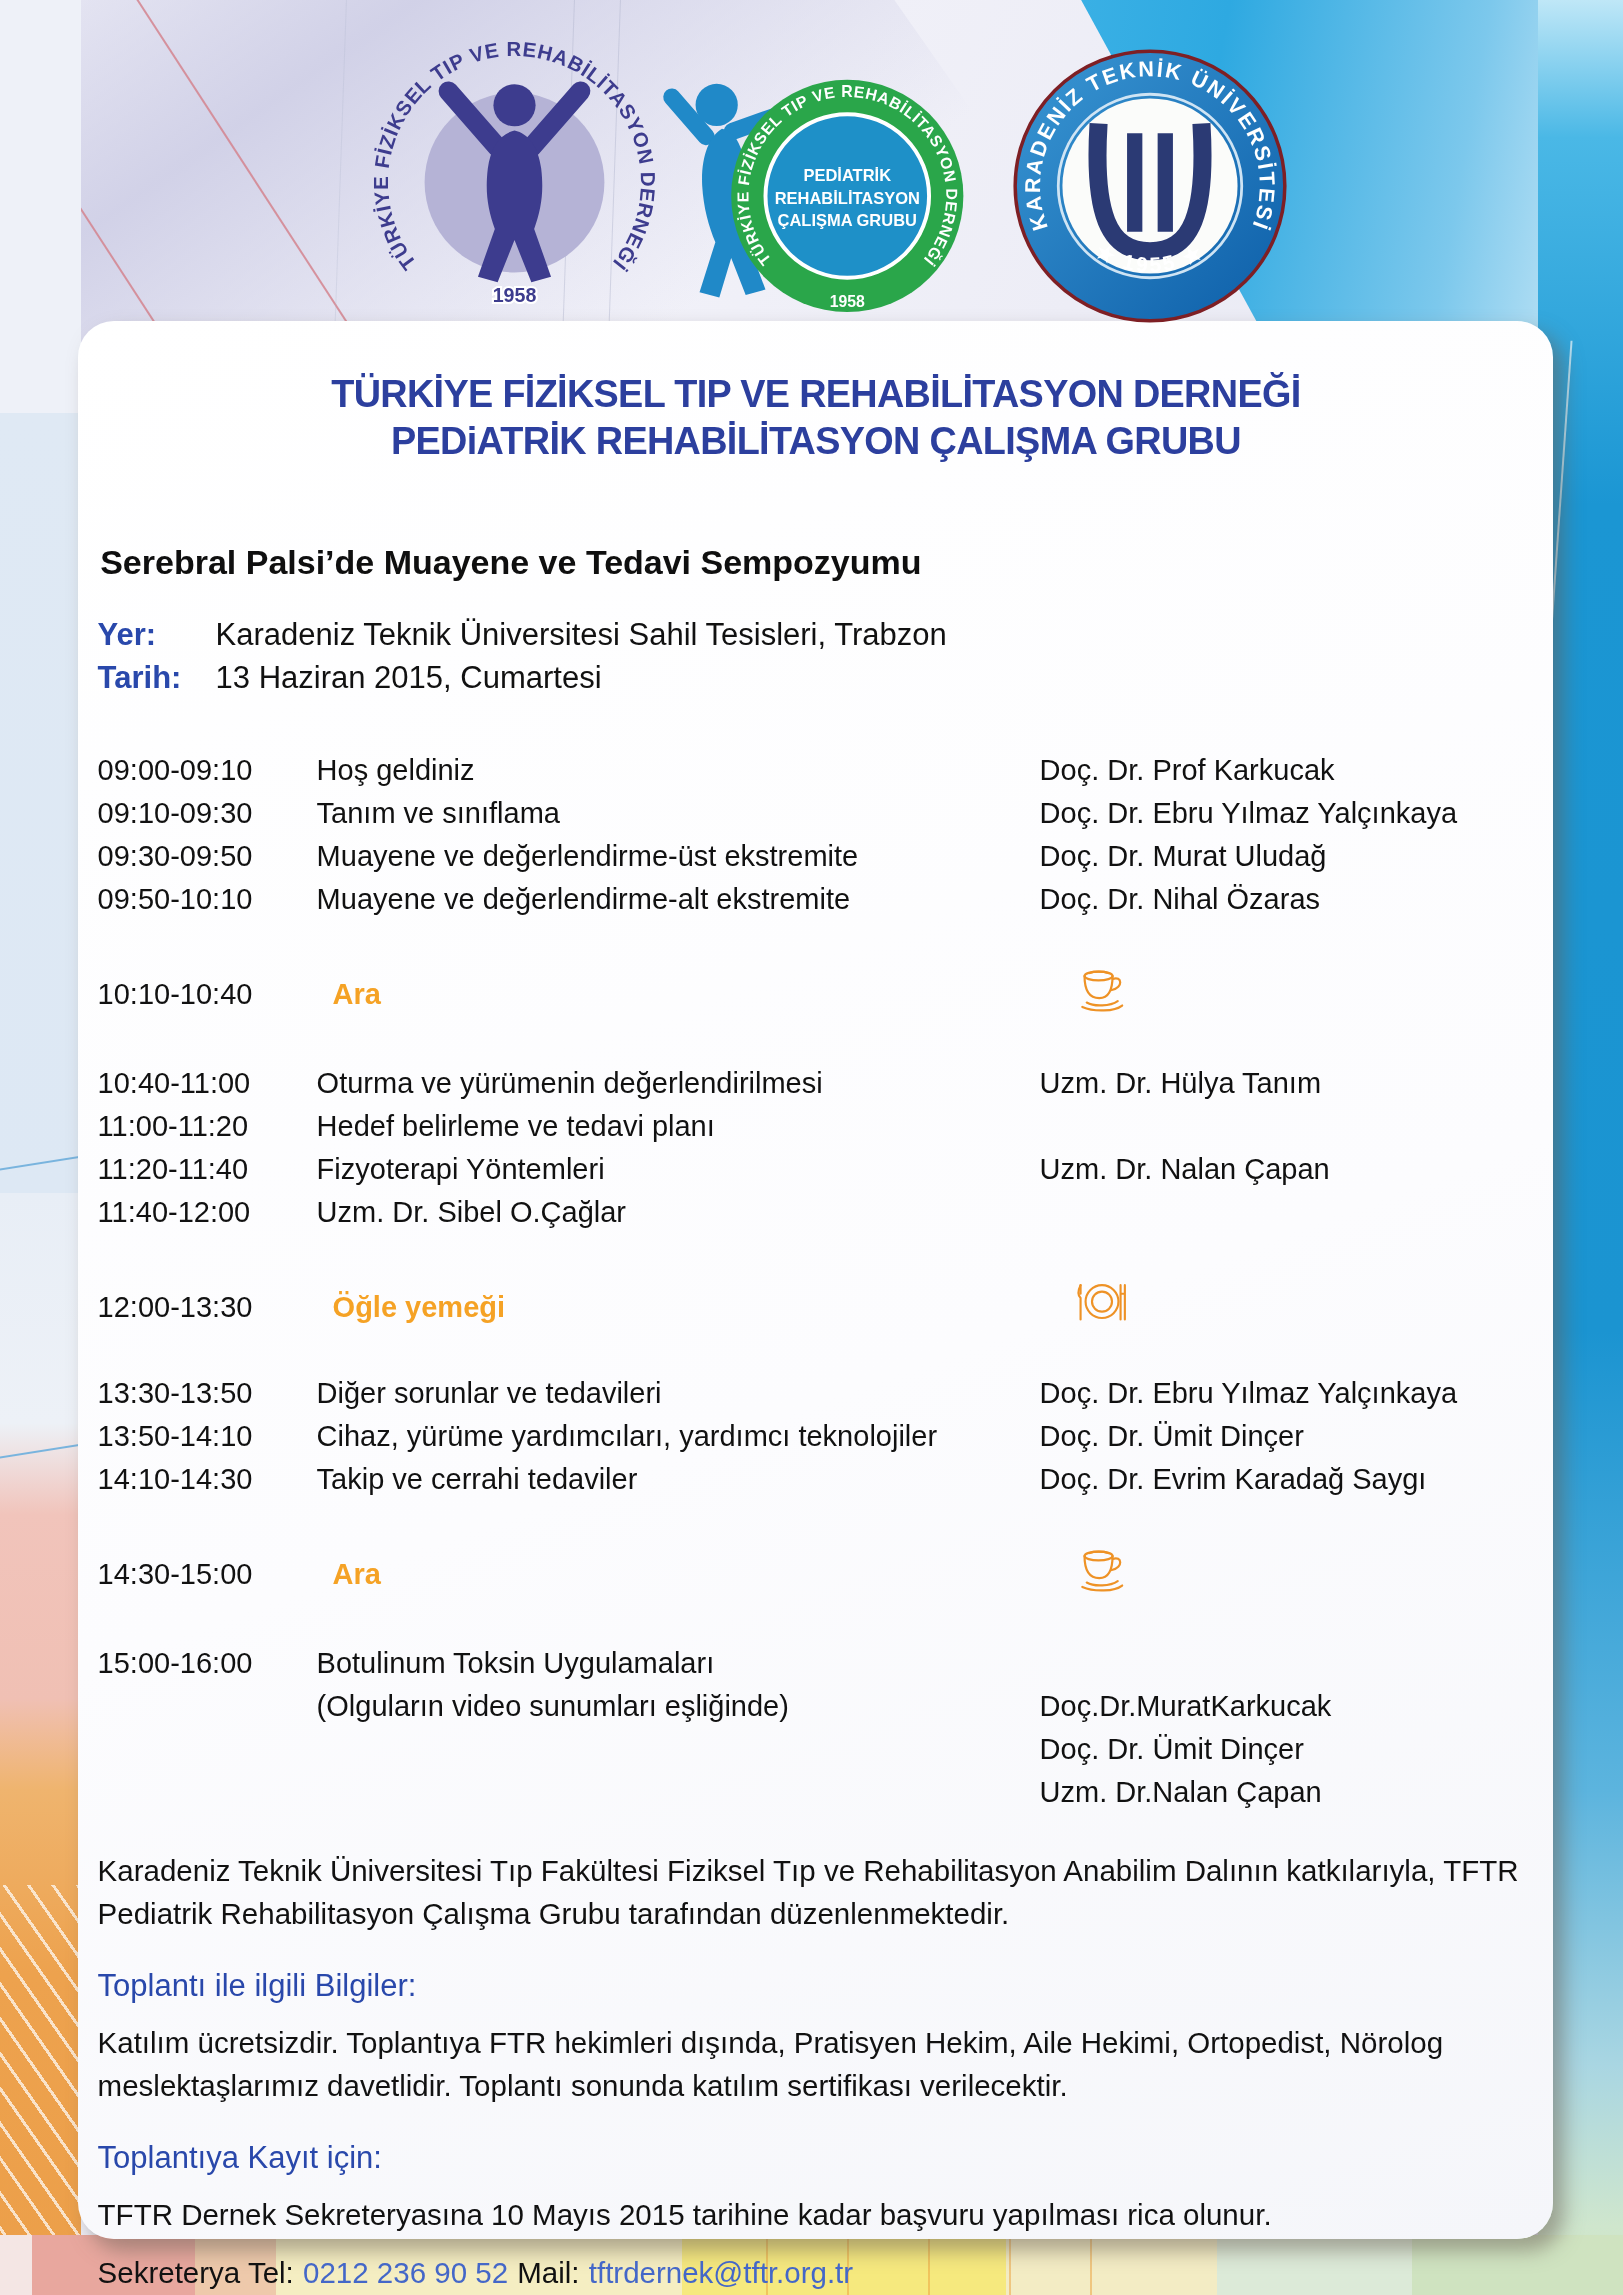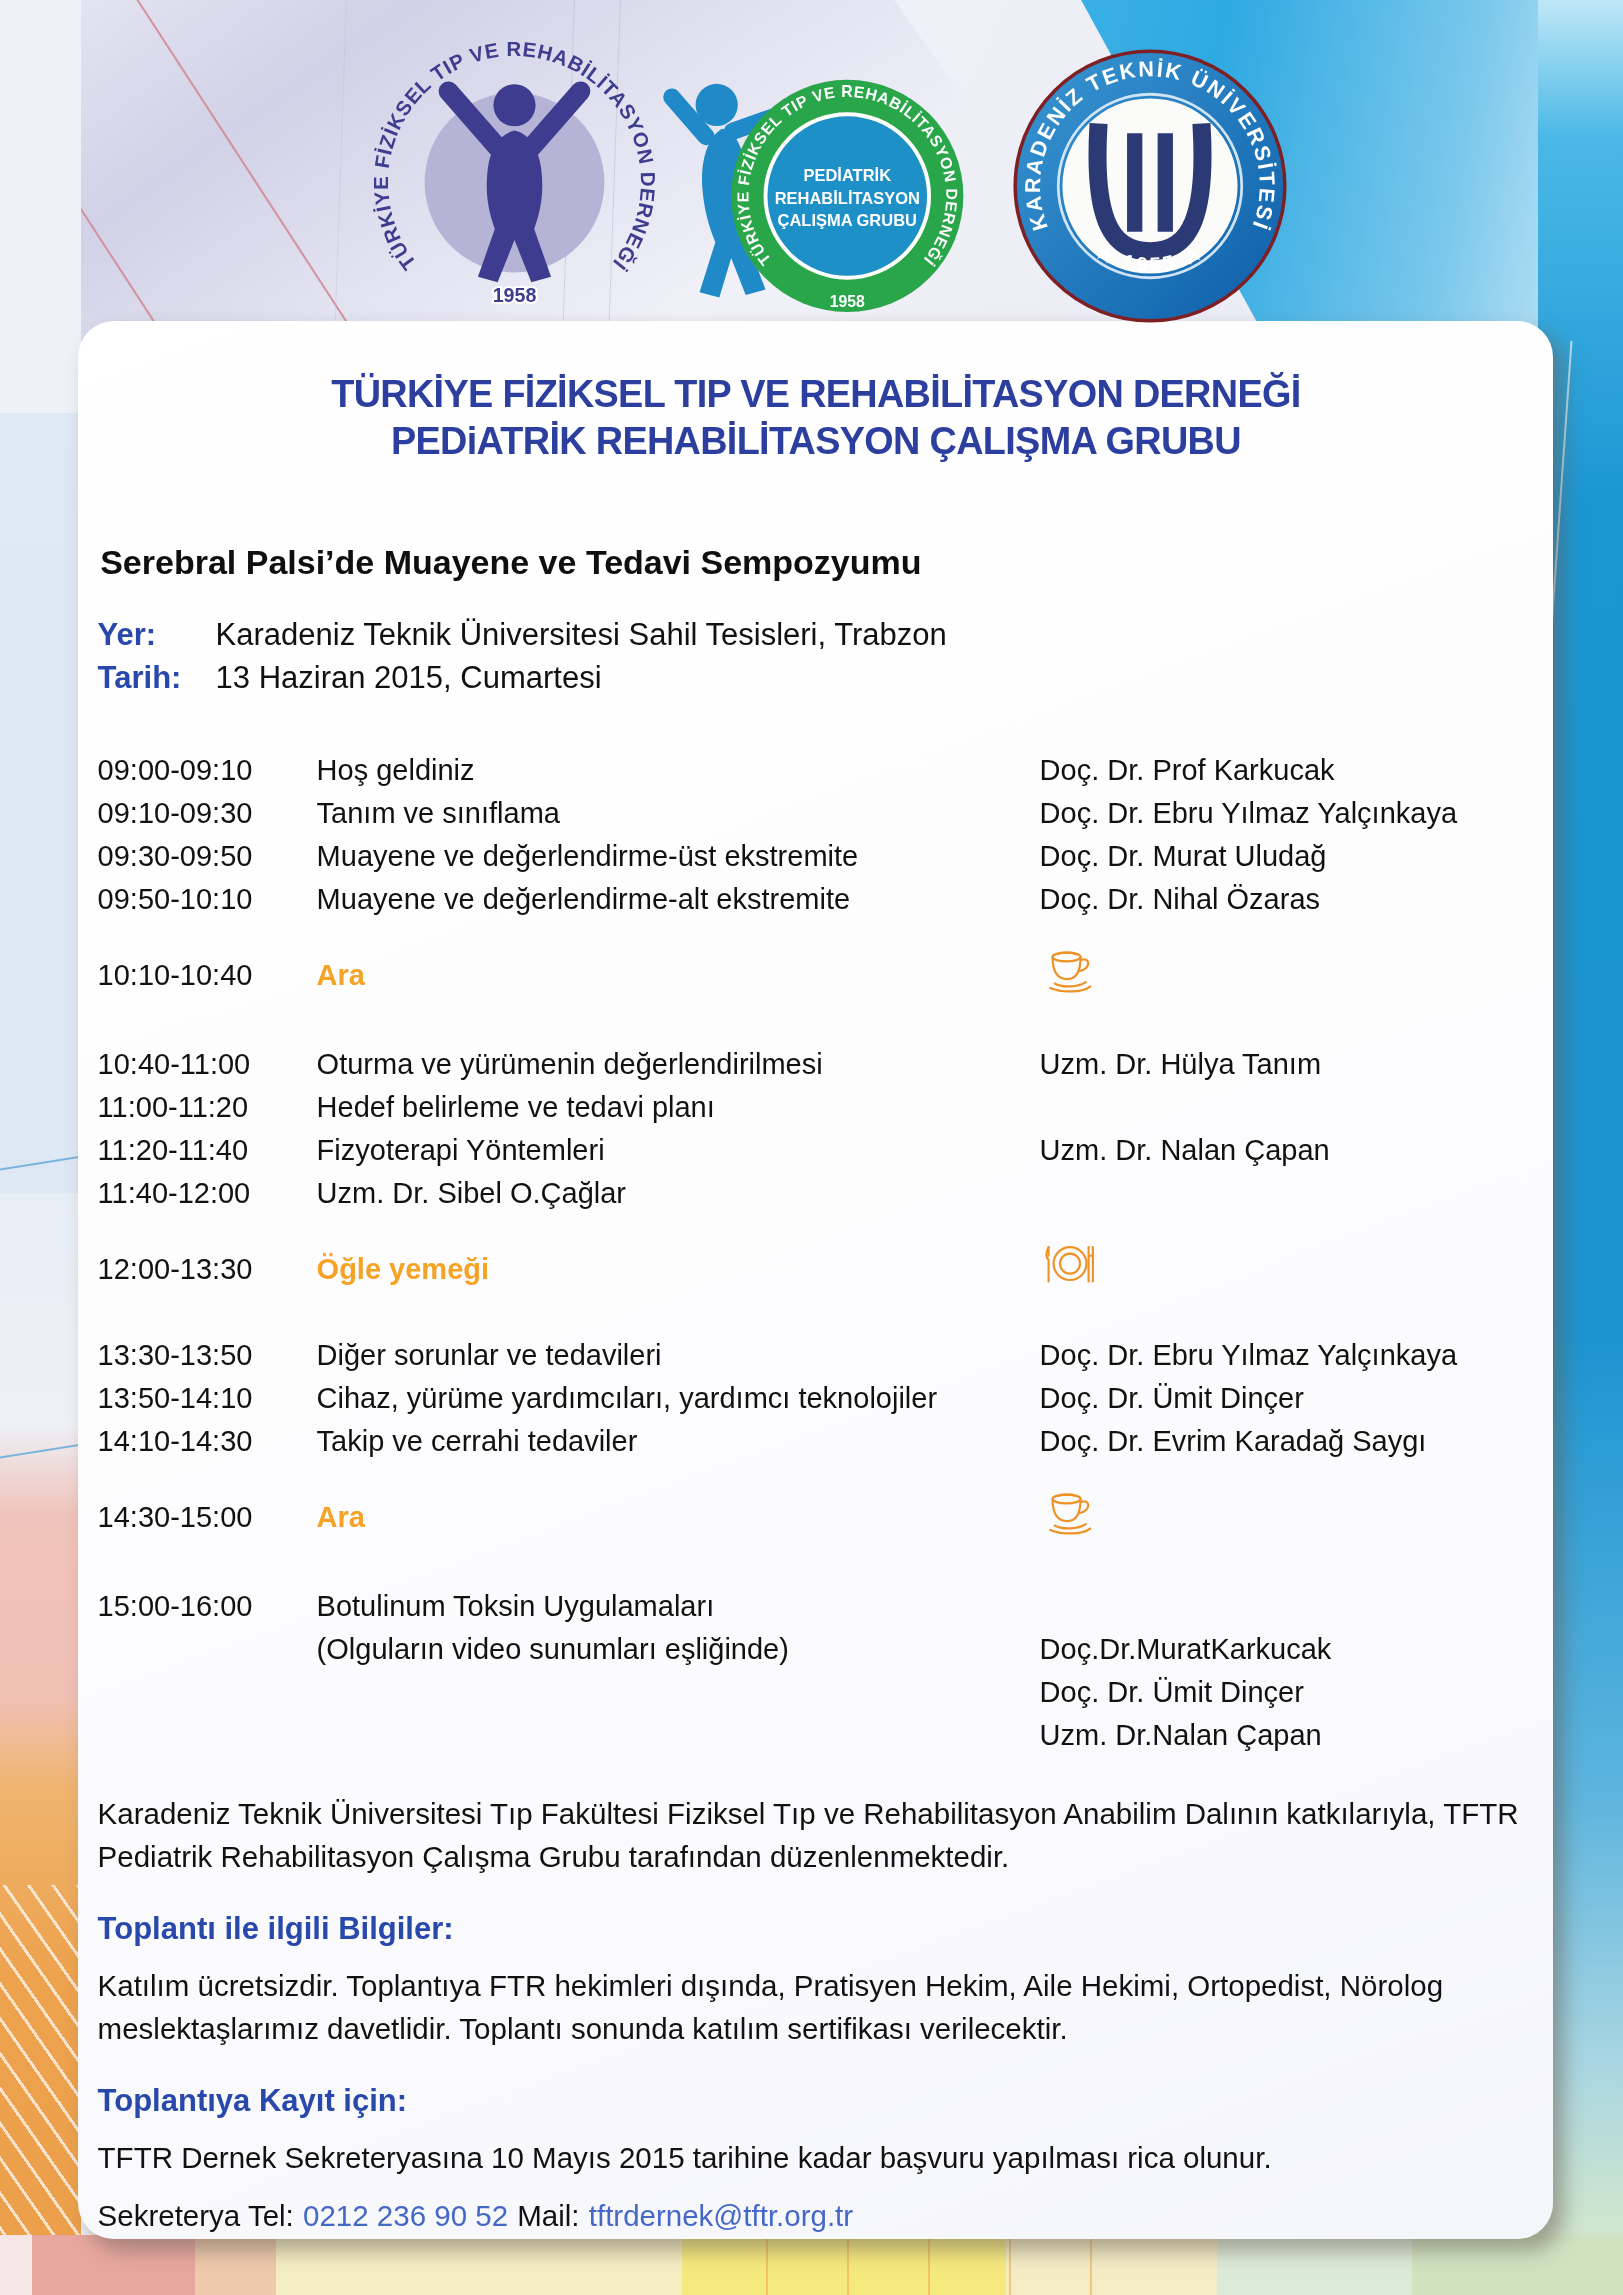--- a/index.html
+++ b/index.html
@@ -49,27 +49,27 @@
     box-sizing:border-box;padding:49px 19.6px 0 19.6px;}
   .org-title{font-size:39px;font-weight:bold;color:#2c3f9e;text-align:center;
     line-height:47px;letter-spacing:-0.7px;transform:scaleX(.97);}
   .event-title{margin:79px 0 0 2.6px;font-size:34px;font-weight:bold;color:#0f0f0f;}
   .meta{margin-top:31px;font-size:31px;}
   .meta-row{display:grid;grid-template-columns:118px auto;line-height:43px;}
   .meta-label{font-weight:bold;color:#2948ab;}
   
   #schedule{margin-top:50px;font-size:29px;}
   .srow{display:grid;grid-template-columns:219px 723px 1fr;align-items:start;line-height:43px;}
-  .brk{margin:33px 0 43px 0;}
+  .brk{margin:52px 0 43px 0;gap:16px;}
   .col-topic.orange{color:#f5a225;font-weight:bold;}
   .col-speaker.icon{line-height:0;margin-top:-9.2px;}
   .multi .col-speaker{padding-top:43px;}
   
   .closing{margin:35px 0 0 0;font-size:29.5px;line-height:43px;max-width:1433px;}
-  .h-blue{margin-top:33px;font-size:31px;font-weight:bold;color:#2948ab;}
+  .h-blue{margin-top:33px;font-size:31px;font-weight:normal;color:#2948ab;}
   .body-text{margin:18.3px 0 0 0;font-size:29.5px;line-height:43px;max-width:1407px;}
   .h-blue + .body-text{margin-top:17px;}
   .contact{margin:15.7px 0 0 0;font-size:29.5px;line-height:43px;}
   .contact span{margin-right:9.2px;}
   .contact .blue{color:#4467c8;}
 </style>
 </head>
 <body>
 
 <div class="poster">

